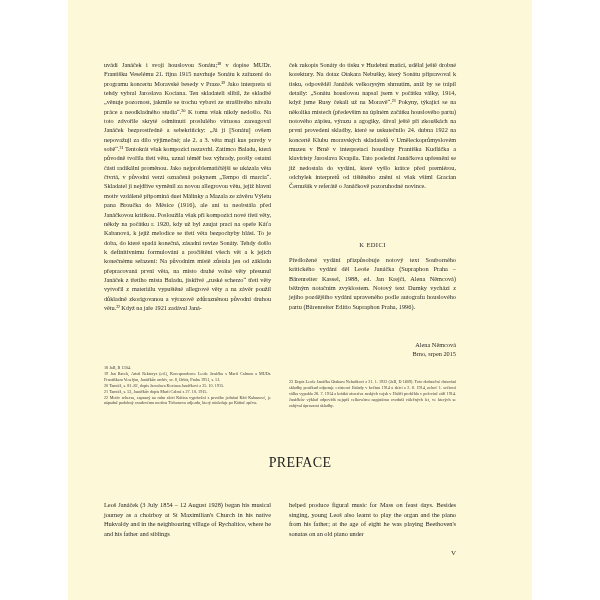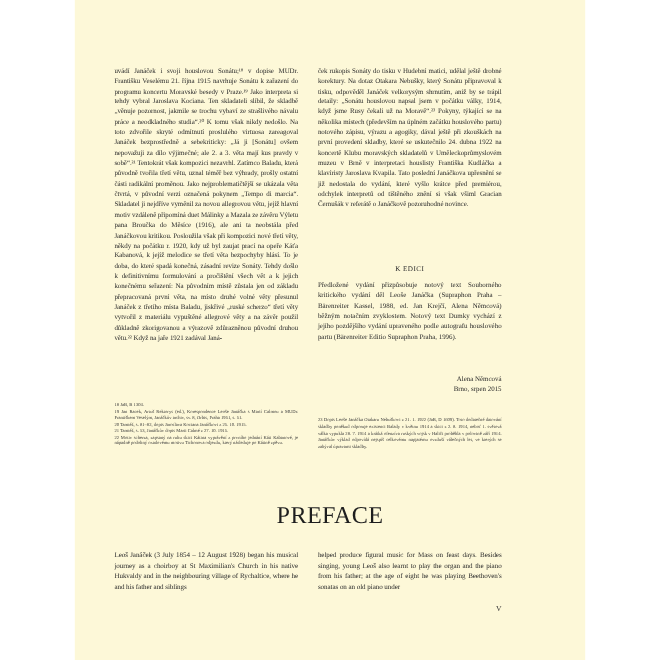--- a/index.html
+++ b/index.html
@@ -22,21 +22,21 @@
   .fn-left { left: 36px; top: 365px; }
   .fn-right { left: 221px; top: 379px; }
   .fn p { margin: 0; }
   .heading-k { position: absolute; left: 221px; width: 167px; top: 241px; text-align: center; font-size: 6.5px; letter-spacing: 0.4px; }
   .edici { position: absolute; left: 221px; width: 167px; top: 255px; font-size: 6.3px; line-height: 9.35px; text-align: justify; }
   .edici p { margin: 0; }
   .sign { position: absolute; left: 221px; width: 167px; top: 340px; text-align: right; font-size: 6.3px; line-height: 9.4px; }
   .sign div { margin: 0; }
   .preface-title {
     position: absolute; left: 0; width: 464px; top: 455px; text-align: center;
-    font-size: 22px; letter-spacing: 0.3px; color: #1e1e1e;
+    font-size: 14px; letter-spacing: 0.3px; color: #1e1e1e;
   }
   .col-left-bottom { left: 36px; top: 500px; font-size: 6.4px; line-height: 9.5px; }
   .col-right-bottom { left: 221px; top: 500px; font-size: 6.4px; line-height: 9.5px; }
   .page-num { position: absolute; left: 383px; top: 549px; font-size: 7px; color: #333; }
 </style>
 </head>
 <body>
 
 <div class="page">
 

